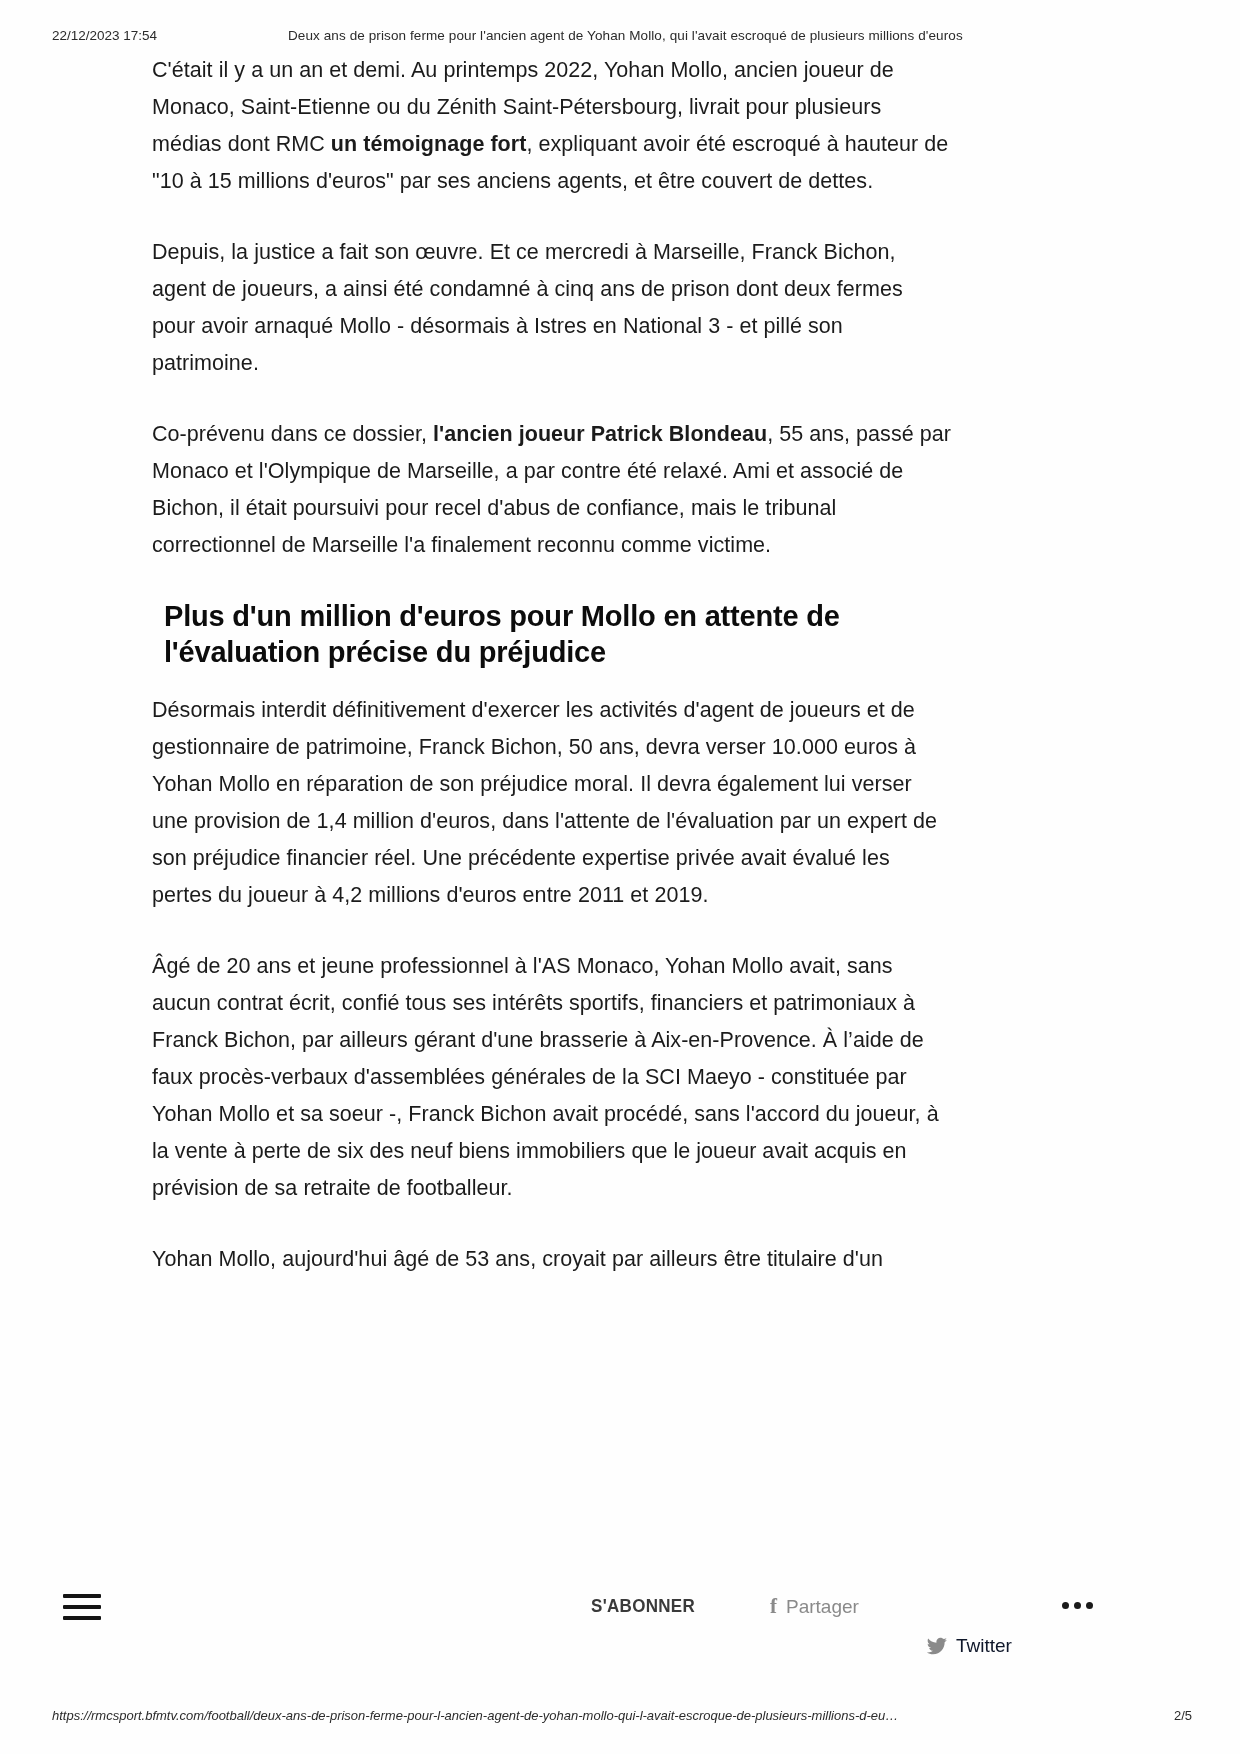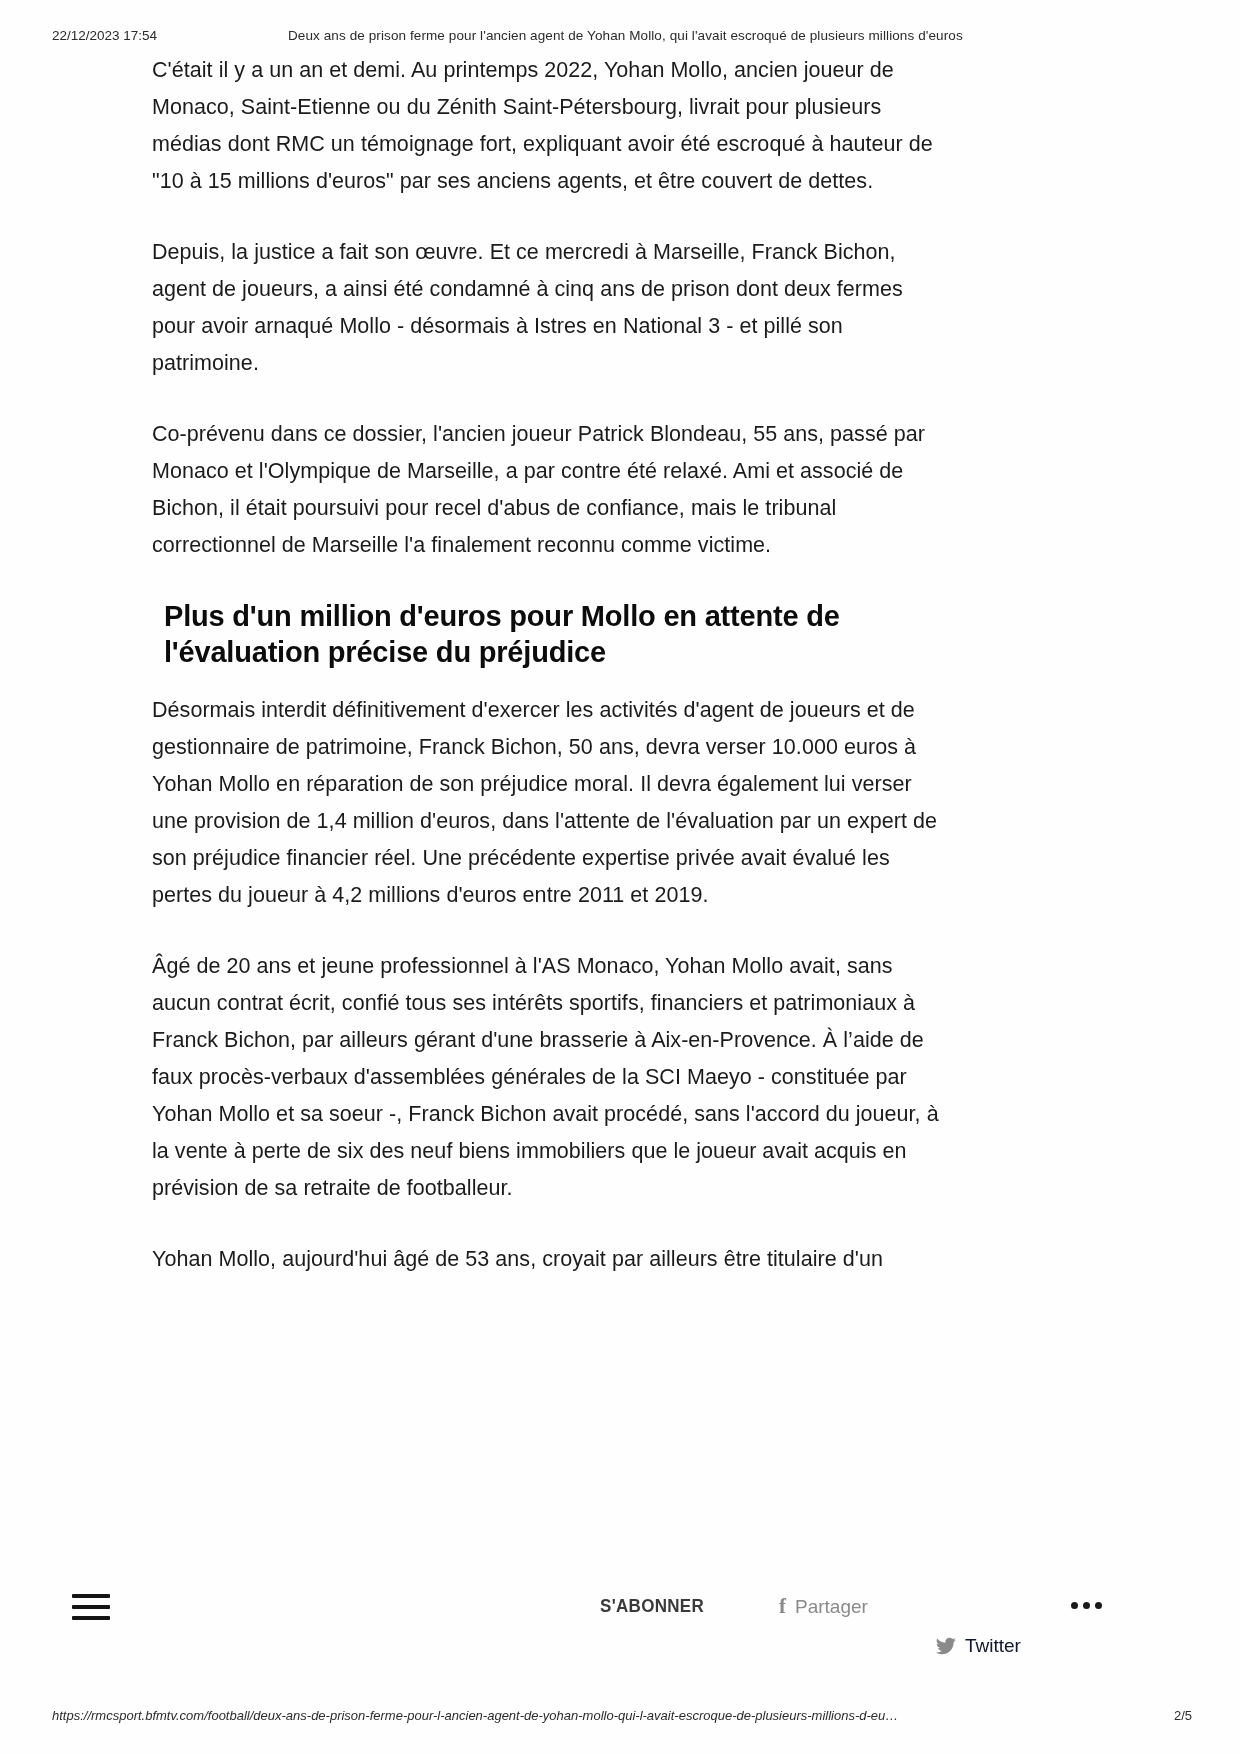--- a/index.html
+++ b/index.html
@@ -54,21 +54,21 @@
   }
   p.para {
     margin: 0 0 34px 0;
     font-size: 21.5px;
     line-height: 37px;
     color: #1b1b1b;
     font-weight: 400;
     letter-spacing: 0.05px;
   }
   p.para b {
-    font-weight: 400;
+    font-weight: 700;
   }
 
   .ad-slot {
     margin: 6px 0 42px 0;
     height: 110px;
     position: relative;
   }
   .ad-label {
     position: absolute;
     top: 0;
@@ -87,21 +87,21 @@
     font-size: 29px;
     line-height: 36px;
     font-weight: 700;
     color: #0c0c0c;
     letter-spacing: -0.2px;
   }
 
   
   .bottom-bar {
     position: absolute;
-    left: 17px;
+    left: 8px;
     right: 0;
     bottom: 112px;
     height: 56px;
   }
   .hamburger {
     position: absolute;
     left: 55px;
     top: 8px;
     width: 38px;
     height: 28px;

